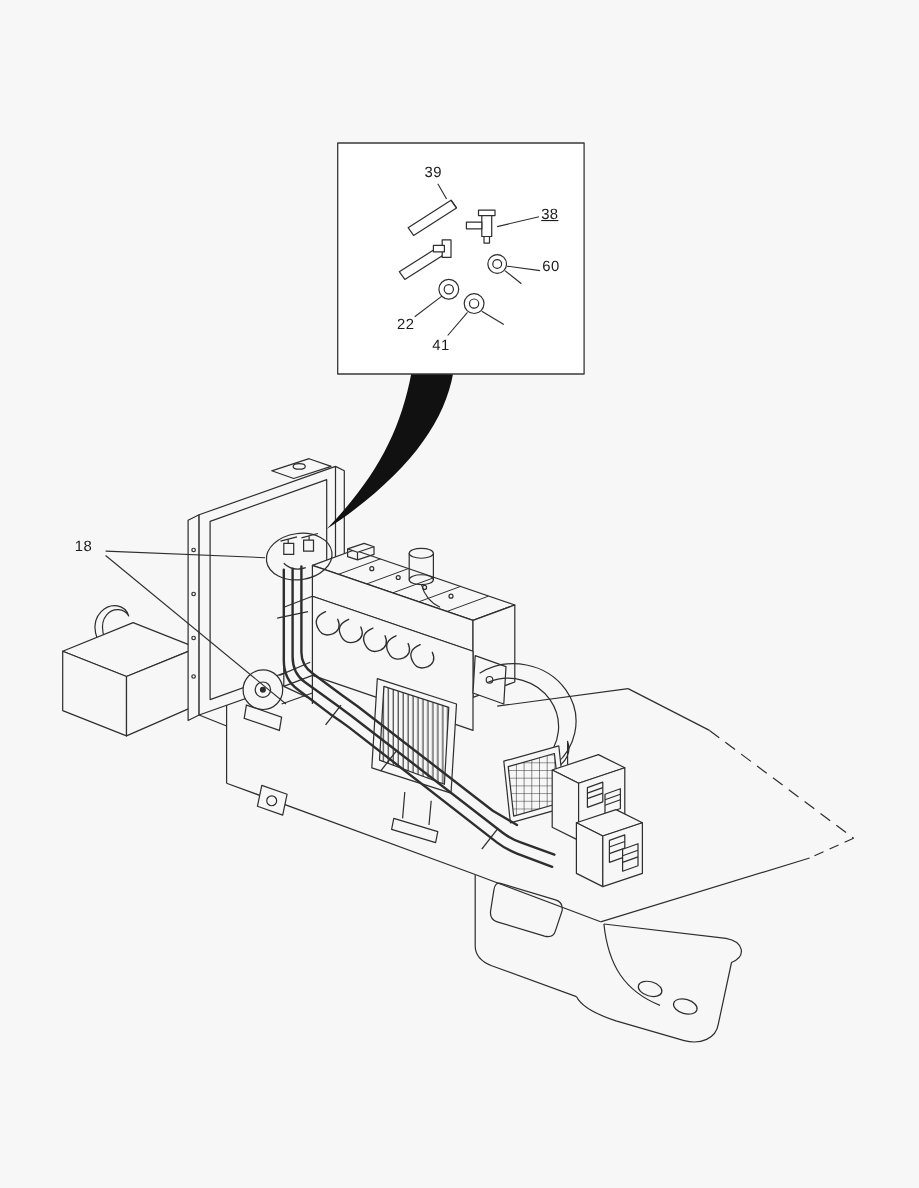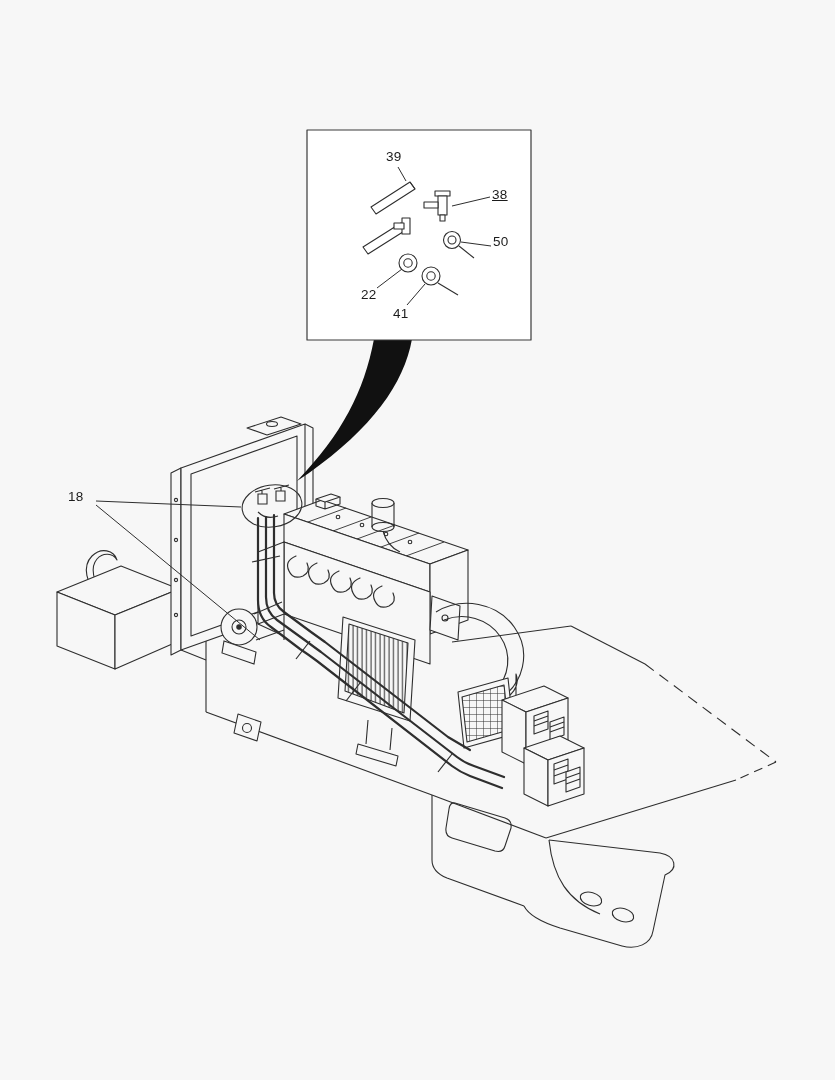--- a/index.html
+++ b/index.html
@@ -237,18 +237,18 @@
       <circle cx="431" cy="276" r="9" fill="#ffffff"></circle>
       <circle cx="431" cy="276" r="4.2"></circle>
       <path d="M 438 283 L 458 295"></path>
       <path d="M 407 305 L 425 284" stroke-width="1"></path>
     </g>
   </g>
 </svg>
 
 <span class="label" style="left:386px;top:149px;">39</span>
 <span class="label" style="left:492px;top:187px;text-decoration:underline;">38</span>
-<span class="label" style="left:493px;top:234px;">50</span>
+<span class="label" style="left:493px;top:234px;">60</span>
 <span class="label" style="left:361px;top:287px;">22</span>
 <span class="label" style="left:393px;top:306px;text-align:right;">41</span>
 <span class="label" style="left:68px;top:489px;">18</span>
 
 </div>
 
 </body></html>

